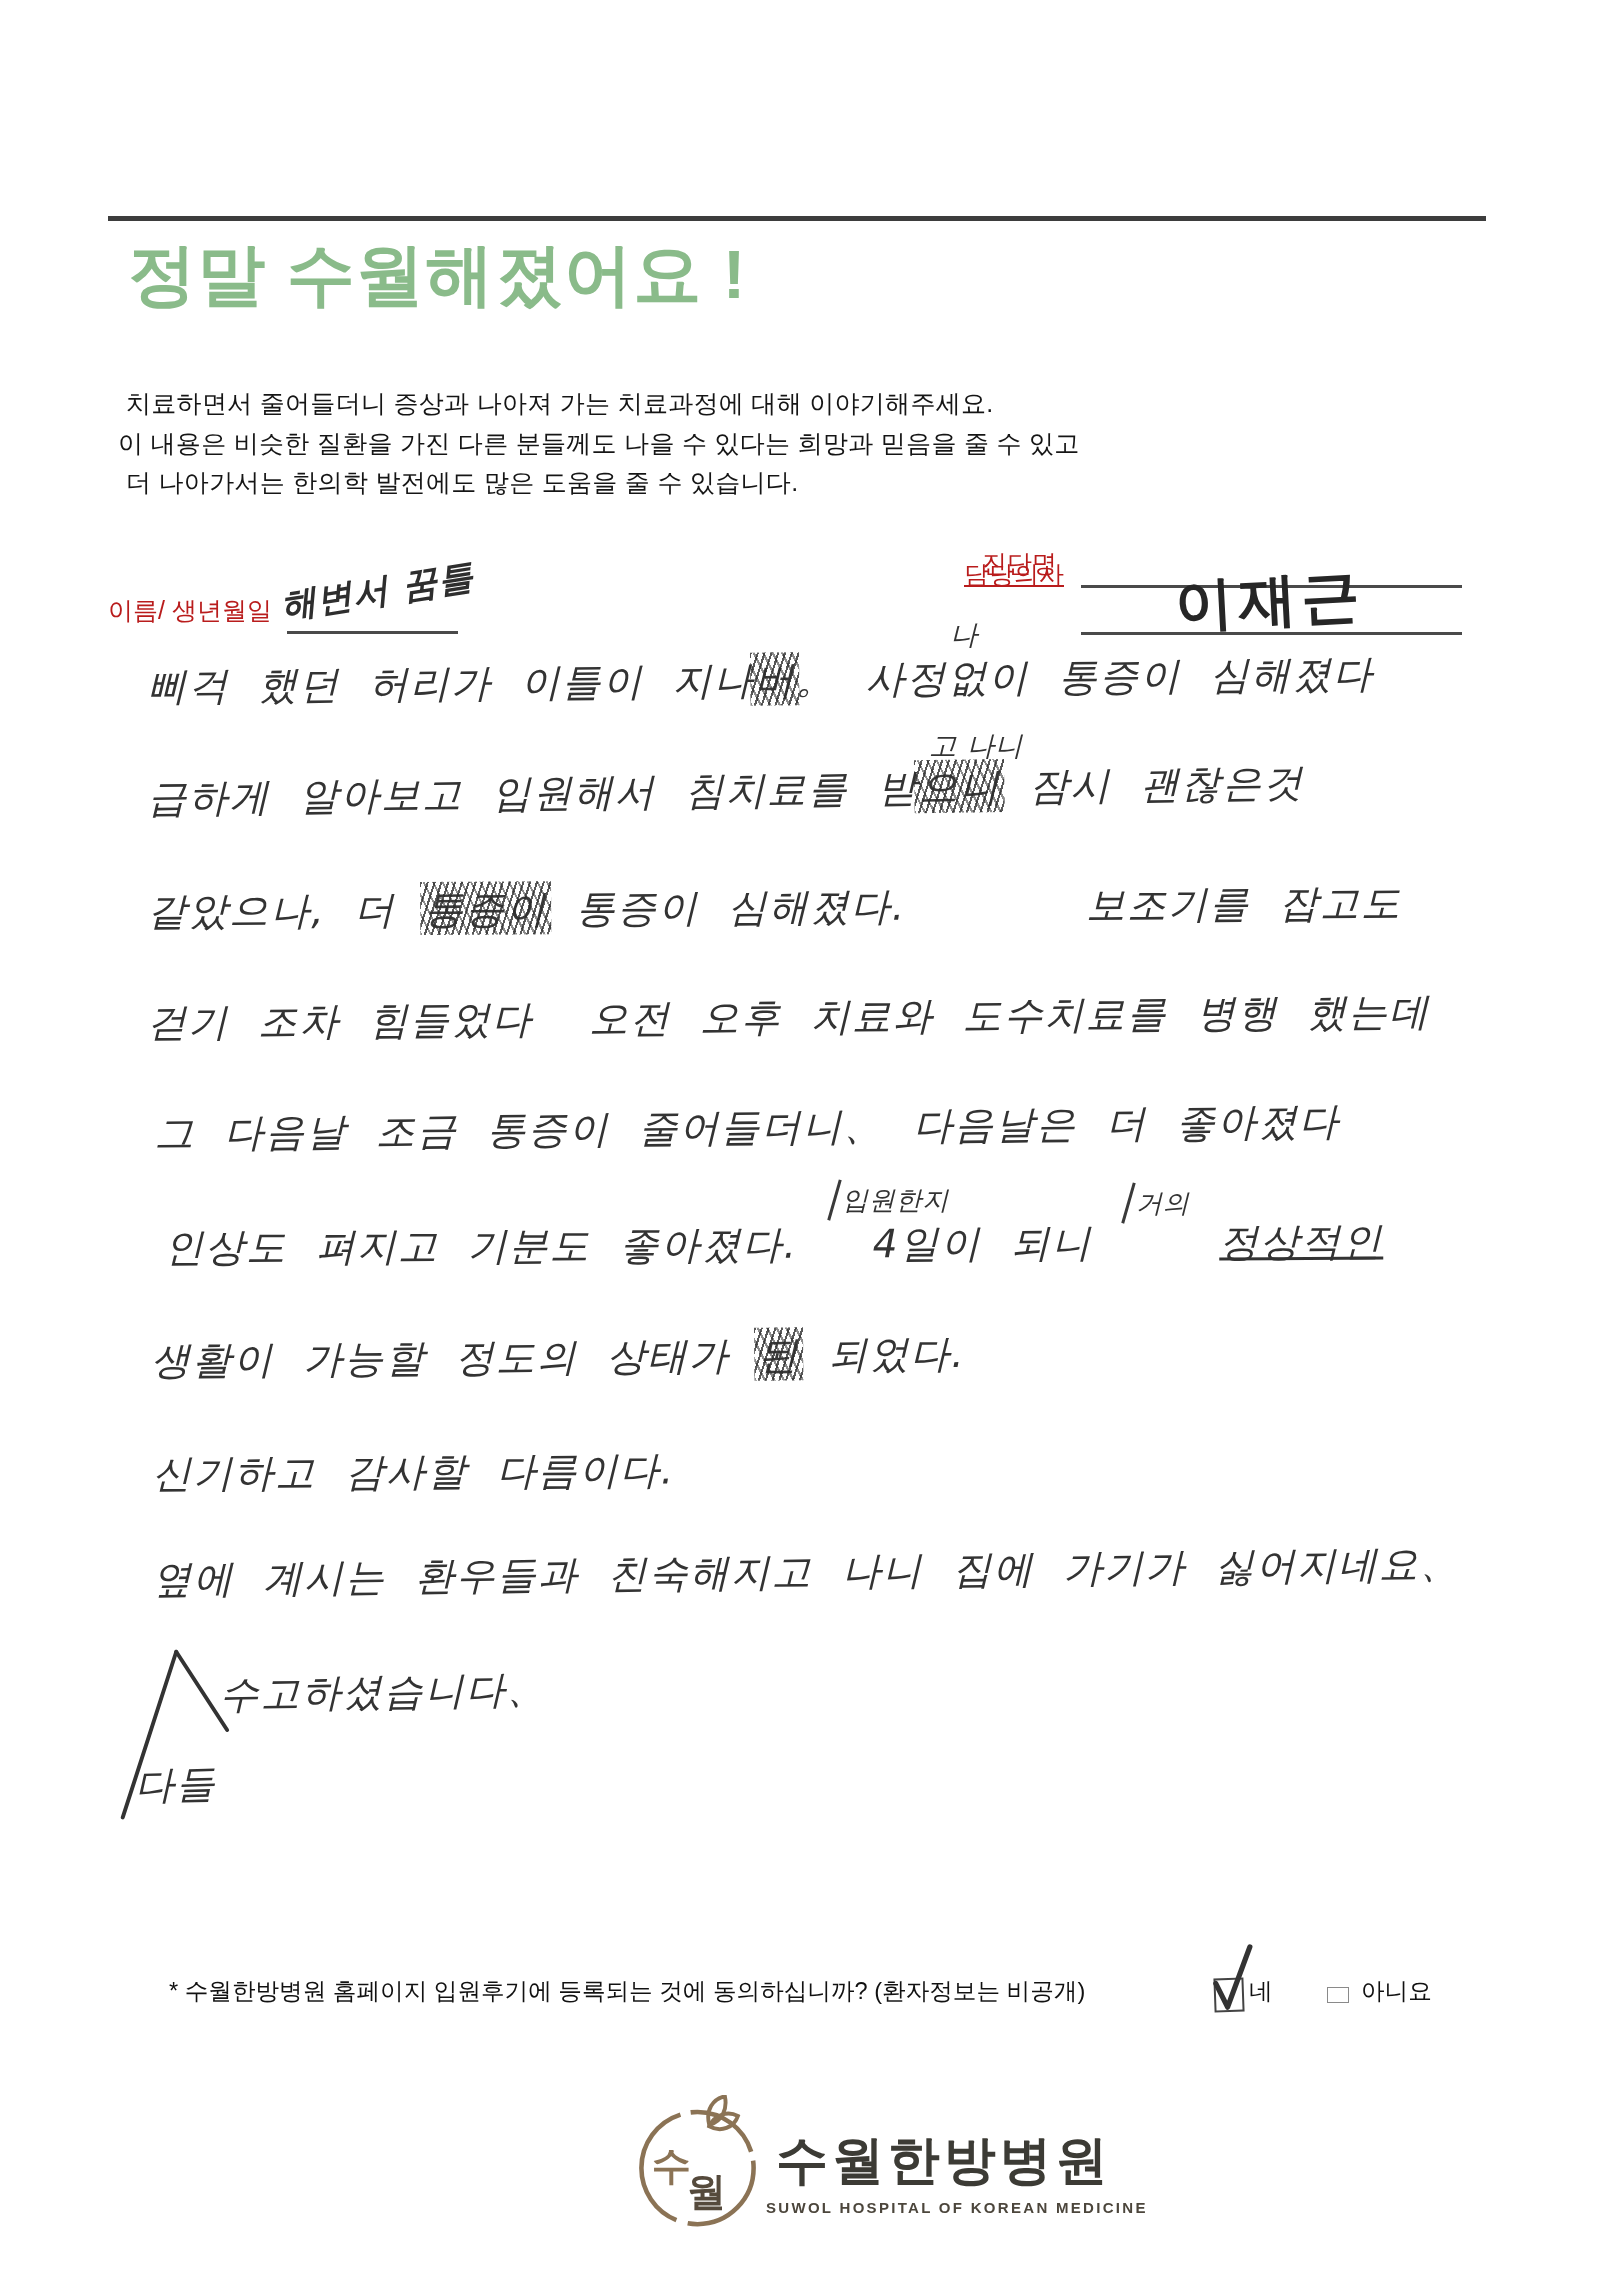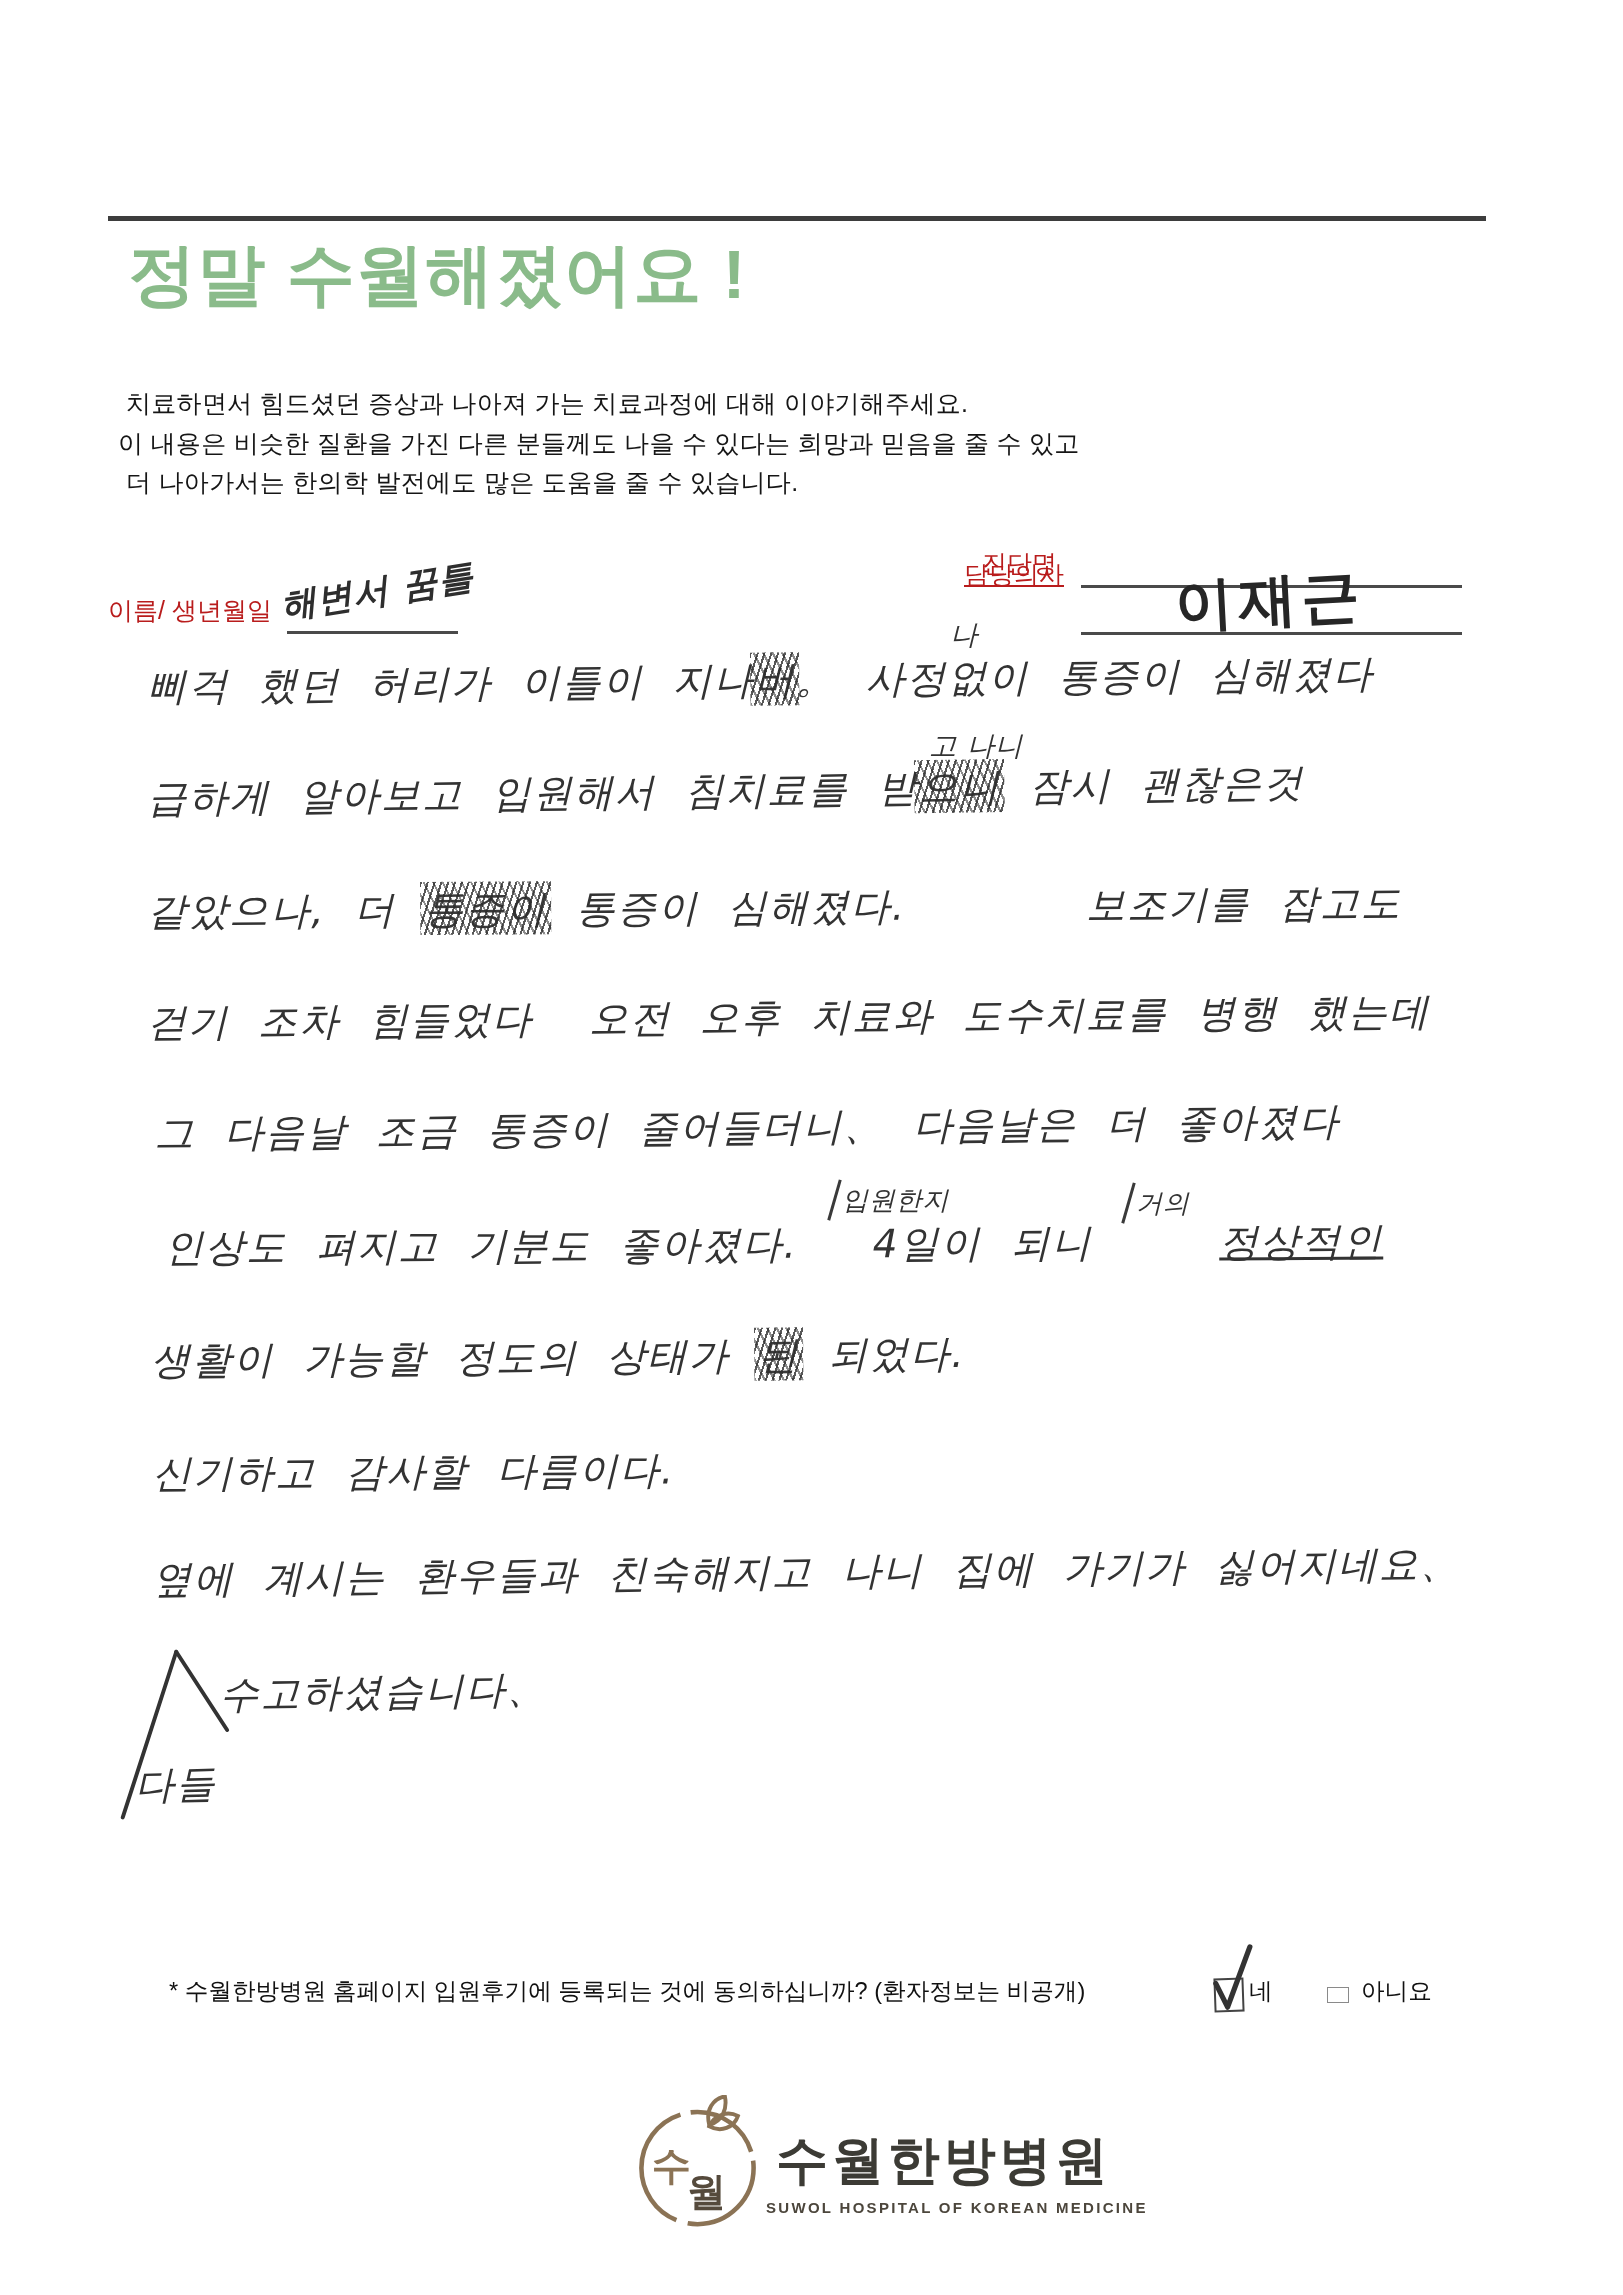--- a/index.html
+++ b/index.html
@@ -36,21 +36,21 @@
   .logosub{font-size:15px;font-weight:700;color:#4c463c;letter-spacing:2.3px;}
 </style>
 </head>
 <body>
 
 <div class="page">
 
   <div class="rule" style="left:108px;top:216px;width:1378px;height:4.6px;"></div>
   <div class="abs title" style="left:128px;top:230px;color:#8abb8a;">정말 수월해졌어요 !</div>
 
-  <div class="abs intro" style="left:126px;top:387px;">치료하면서 힘드셨던 증상과 나아져 가는 치료과정에 대해 이야기해주세요.</div>
+  <div class="abs intro" style="left:126px;top:387px;">치료하면서 줄어들더니 증상과 나아져 가는 치료과정에 대해 이야기해주세요.</div>
   <div class="abs intro" style="left:118px;top:427px;">이 내용은 비슷한 질환을 가진 다른 분들께도 나을 수 있다는 희망과 믿음을 줄 수 있고</div>
   <div class="abs intro" style="left:126px;top:466px;text-align:right;">더 나아가서는 한의학 발전에도 많은 도움을 줄 수 있습니다.</div>
 
   <div class="abs lbl" style="left:108px;top:594px;">이름/ 생년월일</div>
   <div class="fline" style="left:287px;top:631px;width:171px;"></div>
   <div class="abs namehw" style="left:280px;top:568px;transform:rotate(-9deg);">해변서 꿈틀</div>
 
   <div class="abs lbl" style="left:982px;top:547px;">진단명</div>
   <div class="fline" style="left:1081px;top:585px;width:381px;"></div>
 

